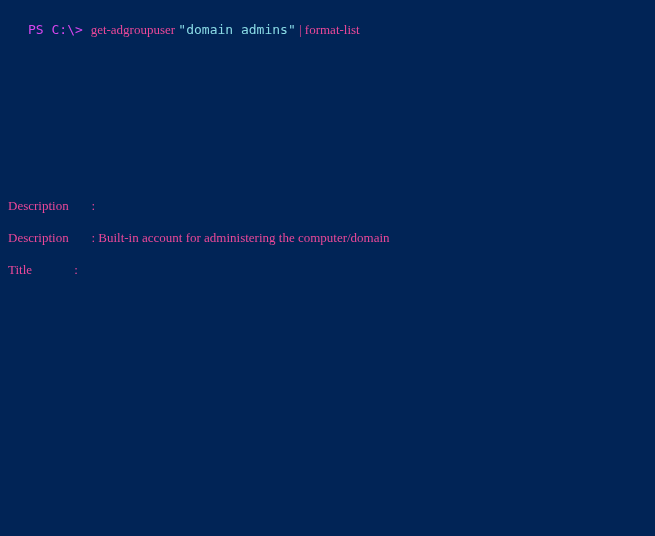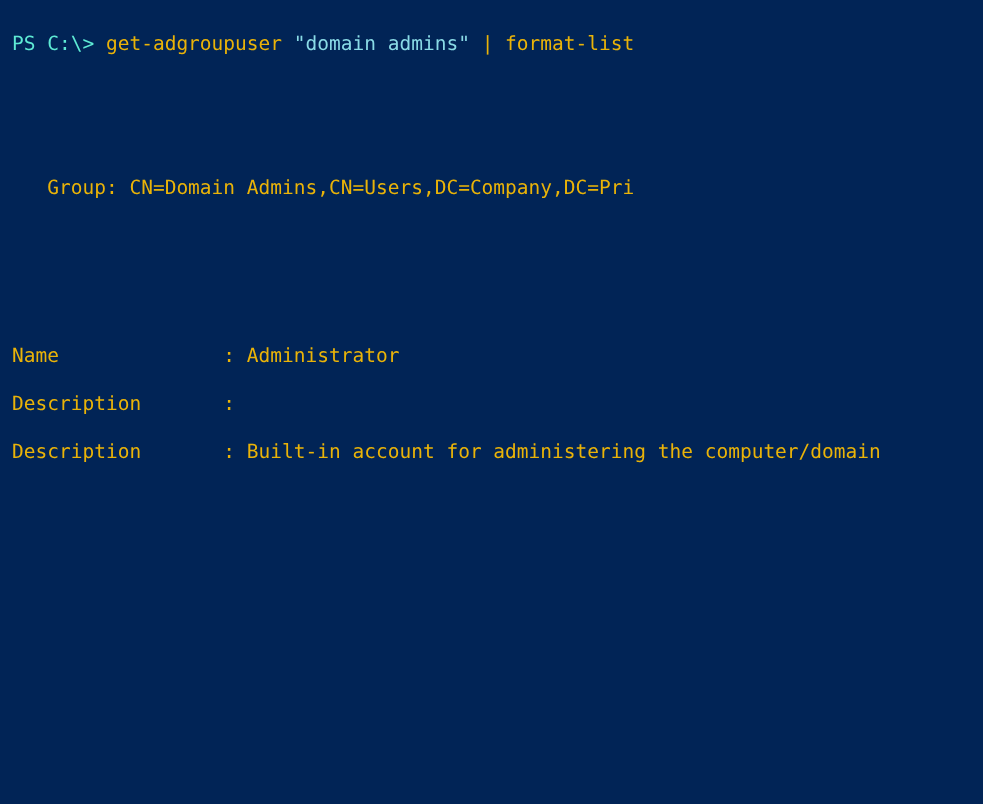--- a/index.html
+++ b/index.html
@@ -11,38 +11,37 @@
     color: #EEEDF0;
     font-family: "Lucida Console", "Consolas", monospace;
     font-size: 13px;
     line-height: 16px;
     overflow: hidden;
   }
   .terminal {
     padding: 6px 8px;
     white-space: pre;
   }
-  .yellow { color: #eab308; }
+  .yellow { color: #ec4899; font-family: Liberation Serif, serif; }
   .cyan { color: #8ADBE6; }
-  .white { color: #5eead4; }
+  .white { color: #d946ef; margin-left: 20px; }
 </style>
 </head>
 <body>
 
 <div class="terminal">
 <div><span class="white">PS C:\&gt; </span><span class="yellow">get-adgroupuser </span><span class="cyan">"domain admins"</span><span class="yellow"> | format-list</span></div>
 <div> </div>
 <div> </div>
-<div class="yellow"><span>   </span><span>Group: </span><span>CN=Domain Admins,CN=Users,DC=Company,DC=Pri</span></div>
 <div> </div>
 <div> </div>
 <div class="yellow">
-<div><span>Name              : </span><span>Administrator</span></div>
 <div><span>Description       : </span><span></span></div>
 <div><span>Description       : </span><span>Built-in account for administering the computer/domain</span></div>
+<div><span>Title             : </span><span></span></div>
 </div>
 <div> </div>
 <div class="yellow">
 
 
 
 
 
 
 

